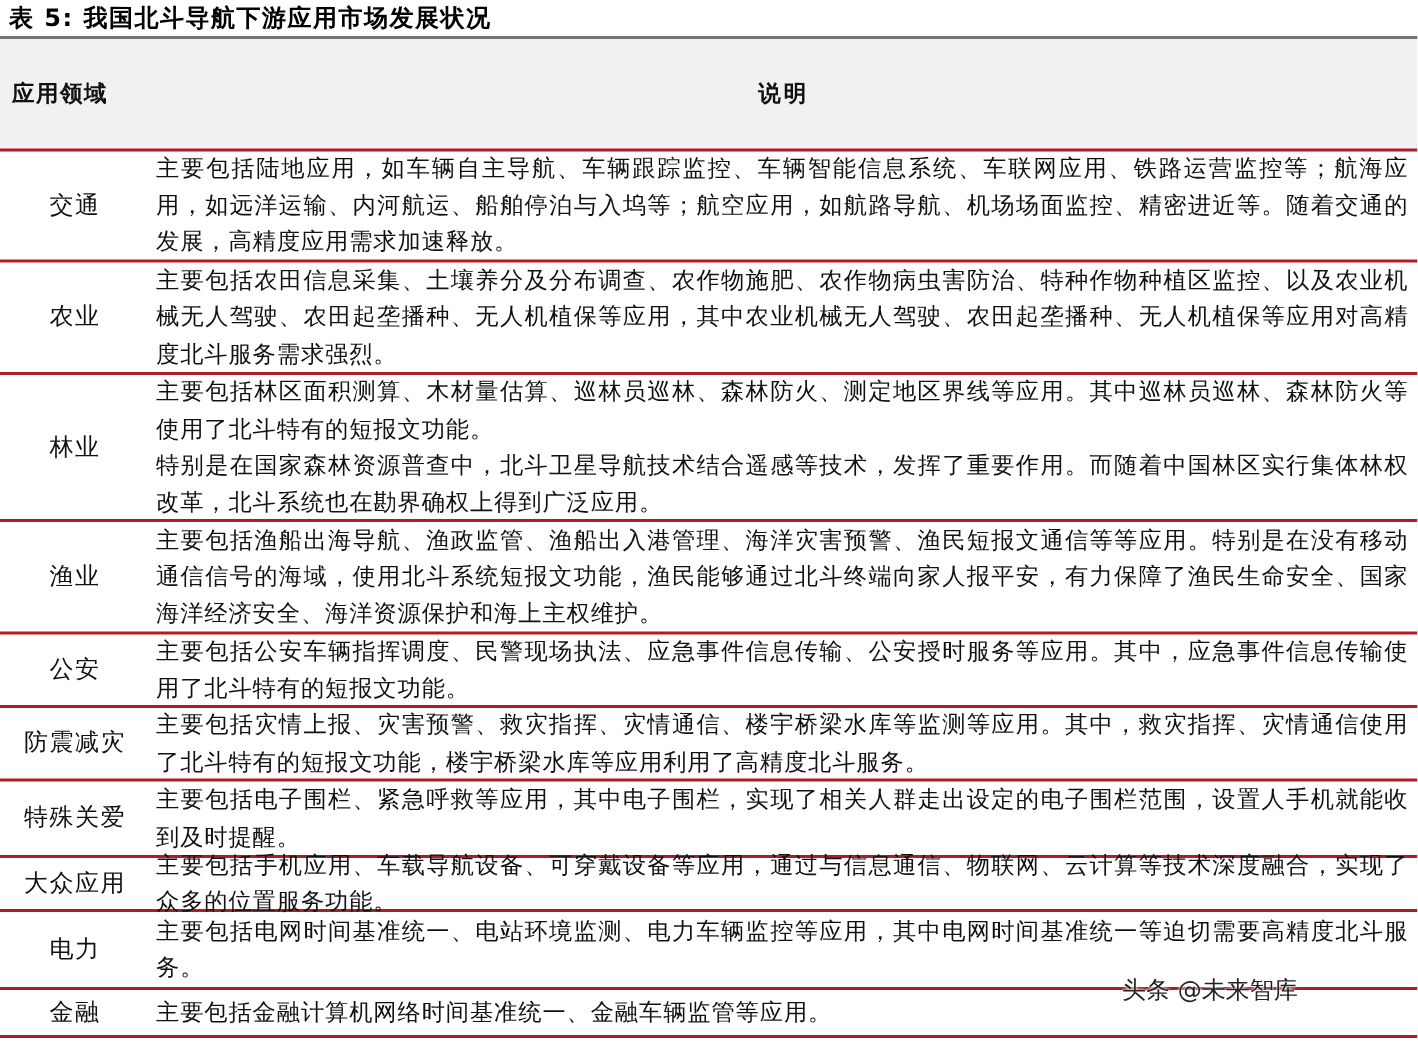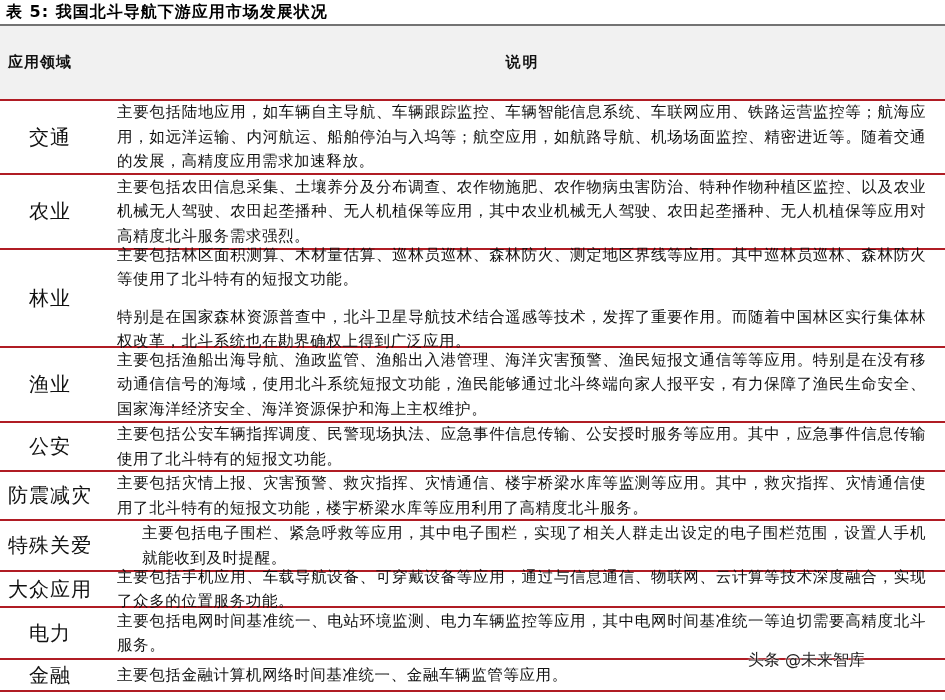--- a/index.html
+++ b/index.html
@@ -30,28 +30,28 @@
   .header .c2 {
     flex: 1; text-align: center;
     font-family: "DejaVu Sans", "Liberation Sans", sans-serif;
     font-weight: bold; font-size: 15px; letter-spacing: 2px;
   }
   .row {
     display: flex; align-items: center; box-sizing: border-box;
     border-bottom: 2px solid #b01c24;
   }
   .row .field {
-    width: 96px; flex: 0 0 96px; text-align: center; font-size: 20px;
+    width: 96px; flex: 0 0 96px; text-align: center; font-size: 16px;
     letter-spacing: 1px; padding-left: 2px;
   }
   .row .desc {
     flex: 1; font-size: 15.5px; line-height: 24.5px; padding: 0 6px 0 6px;
     text-align: justify; letter-spacing: 0.6px;
   }
-  .row .desc p { margin: 13px; }
+  .row .desc p { margin: 0; }
   .watermark {
     position: absolute; left: 748px; top: 650px;
     font-family: "DejaVu Sans", "Liberation Sans", sans-serif;
     font-size: 16px; color: #222; white-space: nowrap;
     text-shadow: 0 0 2px #fff, 0 0 2px #fff;
   }
 </style>
 </head>
 <body>
 
@@ -93,21 +93,21 @@
         <div class="desc">
           <p>主要包括公安车辆指挥调度、民警现场执法、应急事件信息传输、公安授时服务等应用。其中，应急事件信息传输使用了北斗特有的短报文功能。</p>
         </div>
       </div>
       <div class="row" style="height: 49px;">
         <div class="field">防震减灾</div>
         <div class="desc">
           <p>主要包括灾情上报、灾害预警、救灾指挥、灾情通信、楼宇桥梁水库等监测等应用。其中，救灾指挥、灾情通信使用了北斗特有的短报文功能，楼宇桥梁水库等应用利用了高精度北斗服务。</p>
         </div>
       </div>
-      <div class="row" style="height: 51px; gap: 25px;">
+      <div class="row" style="height: 51px;">
         <div class="field">特殊关爱</div>
         <div class="desc">
           <p>主要包括电子围栏、紧急呼救等应用，其中电子围栏，实现了相关人群走出设定的电子围栏范围，设置人手机就能收到及时提醒。</p>
         </div>
       </div>
       <div class="row" style="height: 36px;">
         <div class="field">大众应用</div>
         <div class="desc">
           <p>主要包括手机应用、车载导航设备、可穿戴设备等应用，通过与信息通信、物联网、云计算等技术深度融合，实现了众多的位置服务功能。</p>
         </div>

